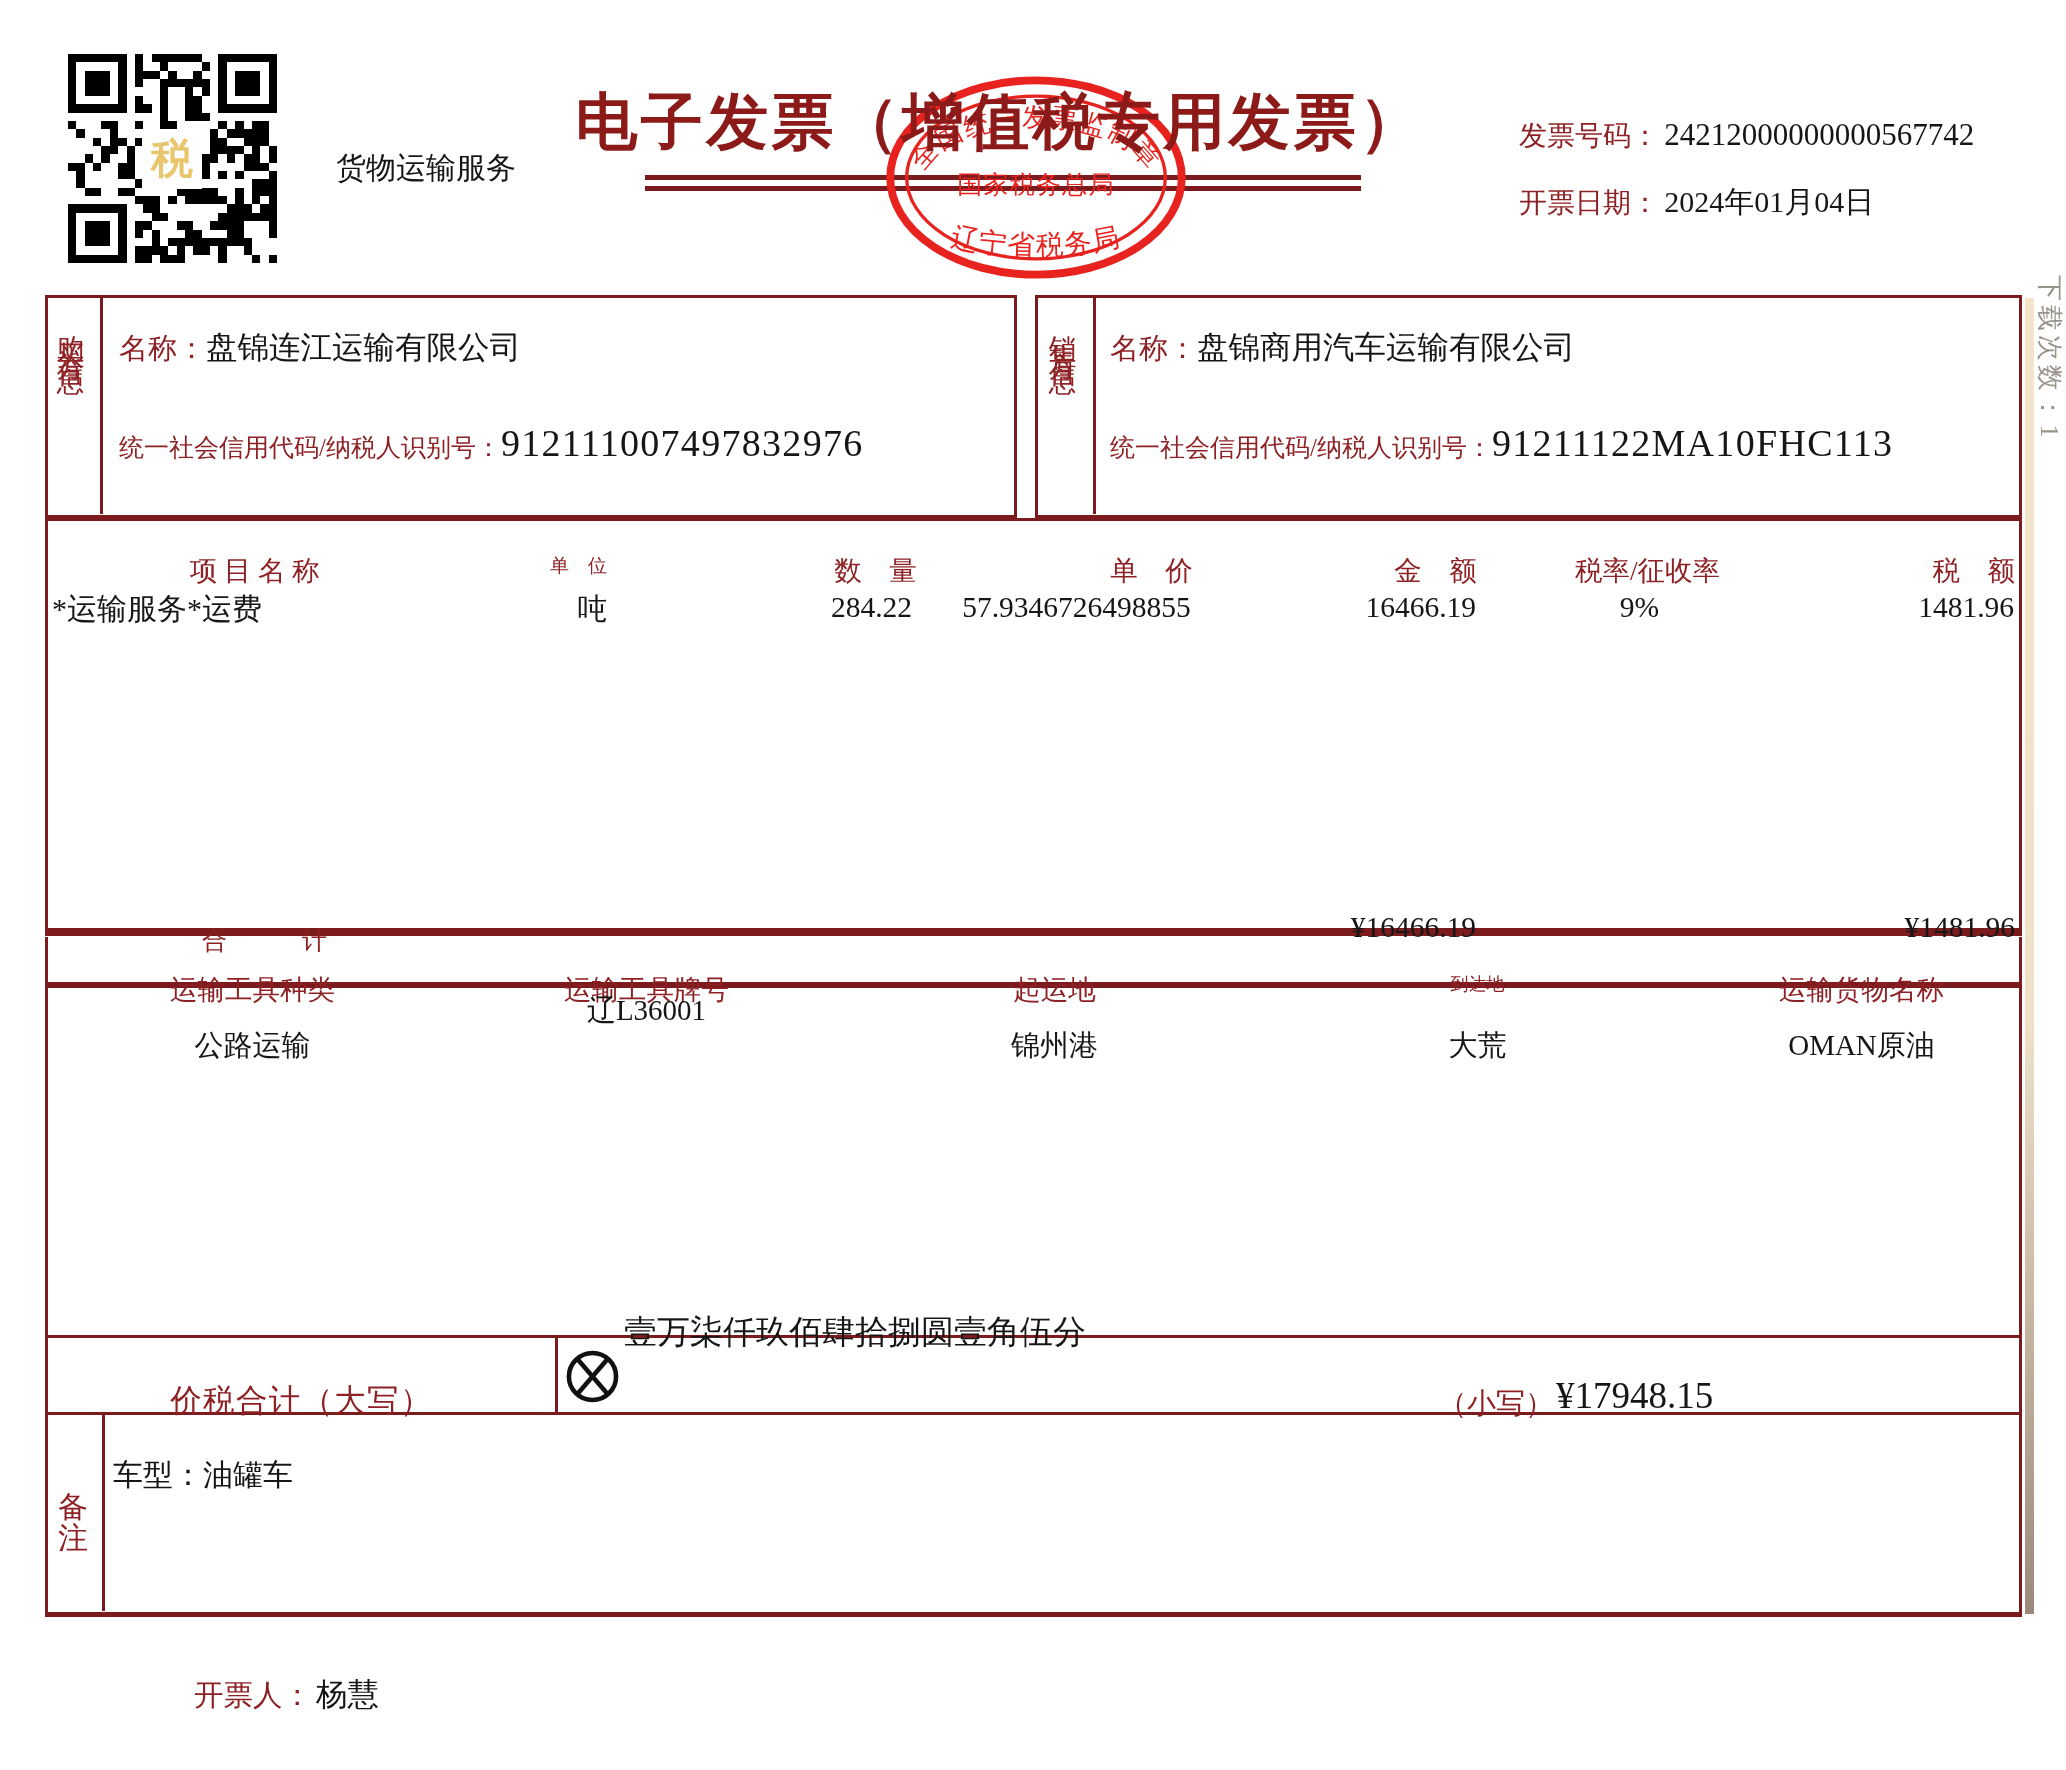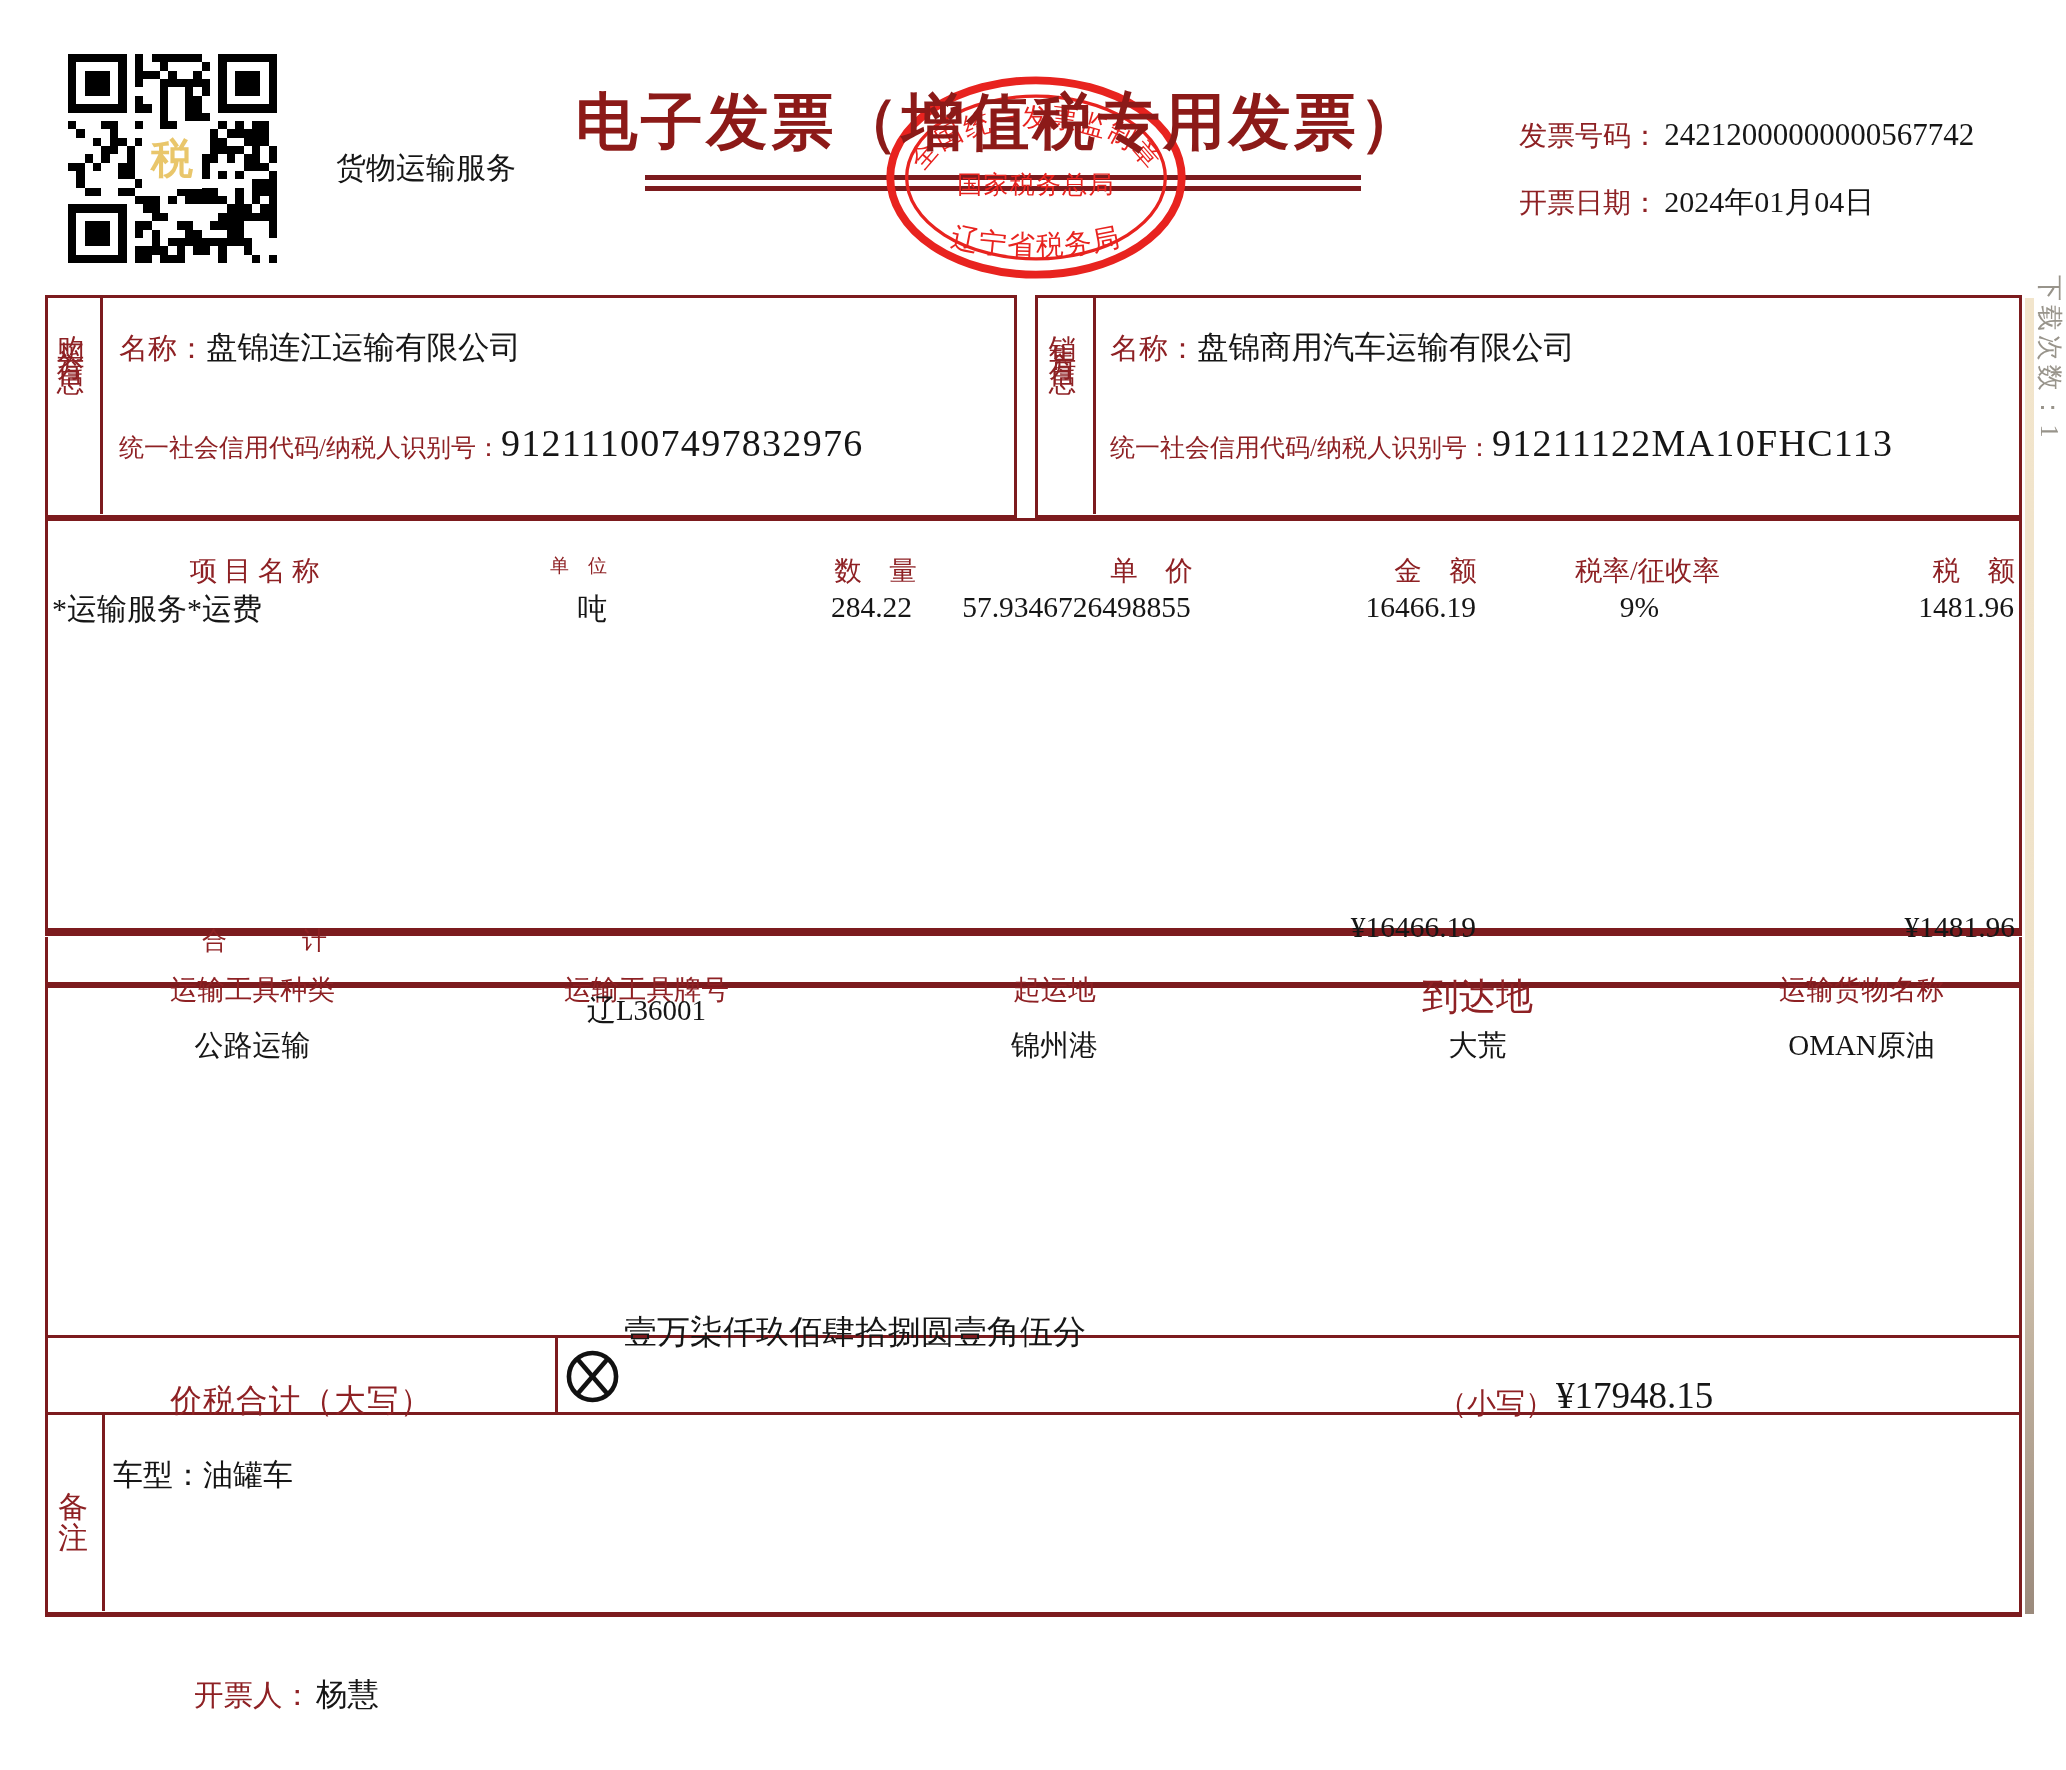--- a/index.html
+++ b/index.html
@@ -312,21 +312,21 @@
   <div class="cell lbl" style="left:202px;top:900px;font-size:25px;">合　　　计</div>
   <div class="cell ink right" style="left:1279px;top:887px;width:197px;font-size:29.5px;">¥16466.19</div>
   <div class="cell ink right" style="left:1818px;top:887px;width:197px;font-size:29.5px;">¥1481.96</div>
 
   <div class="box" style="left:45px;top:937px;width:1977px;height:401px;border-top:none;"></div>
   <div class="hline" style="left:45px;top:982px;width:1977px;height:5.9px;"></div>
 
   <div class="cell lbl center" style="left:108px;top:948px;width:289px;font-size:27.5px;">运输工具种类</div>
   <div class="cell lbl center" style="left:502px;top:948px;width:289px;font-size:27.5px;">运输工具牌号</div>
   <div class="cell lbl center" style="left:910px;top:948px;width:289px;font-size:27.5px;">起运地</div>
-  <div class="cell lbl center" style="left:1333px;top:948px;width:289px;font-size:37px;">到达地</div>
+  <div class="cell lbl center" style="left:1333px;top:948px;width:289px;font-size:18px;">到达地</div>
   <div class="cell lbl center" style="left:1717px;top:948px;width:289px;font-size:27.5px;">运输货物名称</div>
 
   <div class="cell ink center" style="left:108px;top:1002px;width:289px;font-size:29px;">公路运输</div>
   <div class="cell ink center" style="left:502px;top:967px;width:289px;font-size:29px;font-family:Liberation Serif, serif;">辽L36001</div>
   <div class="cell ink center" style="left:910px;top:1002px;width:289px;font-size:29px;">锦州港</div>
   <div class="cell ink center" style="left:1333px;top:1002px;width:289px;font-size:29px;">大荒</div>
   <div class="cell ink center" style="left:1717px;top:1002px;width:289px;font-size:29px;">OMAN原油</div>
 
   <div class="box" style="left:45px;top:1338px;width:1977px;height:77px;border-top:none;"></div>
   <div class="vline" style="left:555px;top:1338px;width:3.3px;height:77px;"></div>

